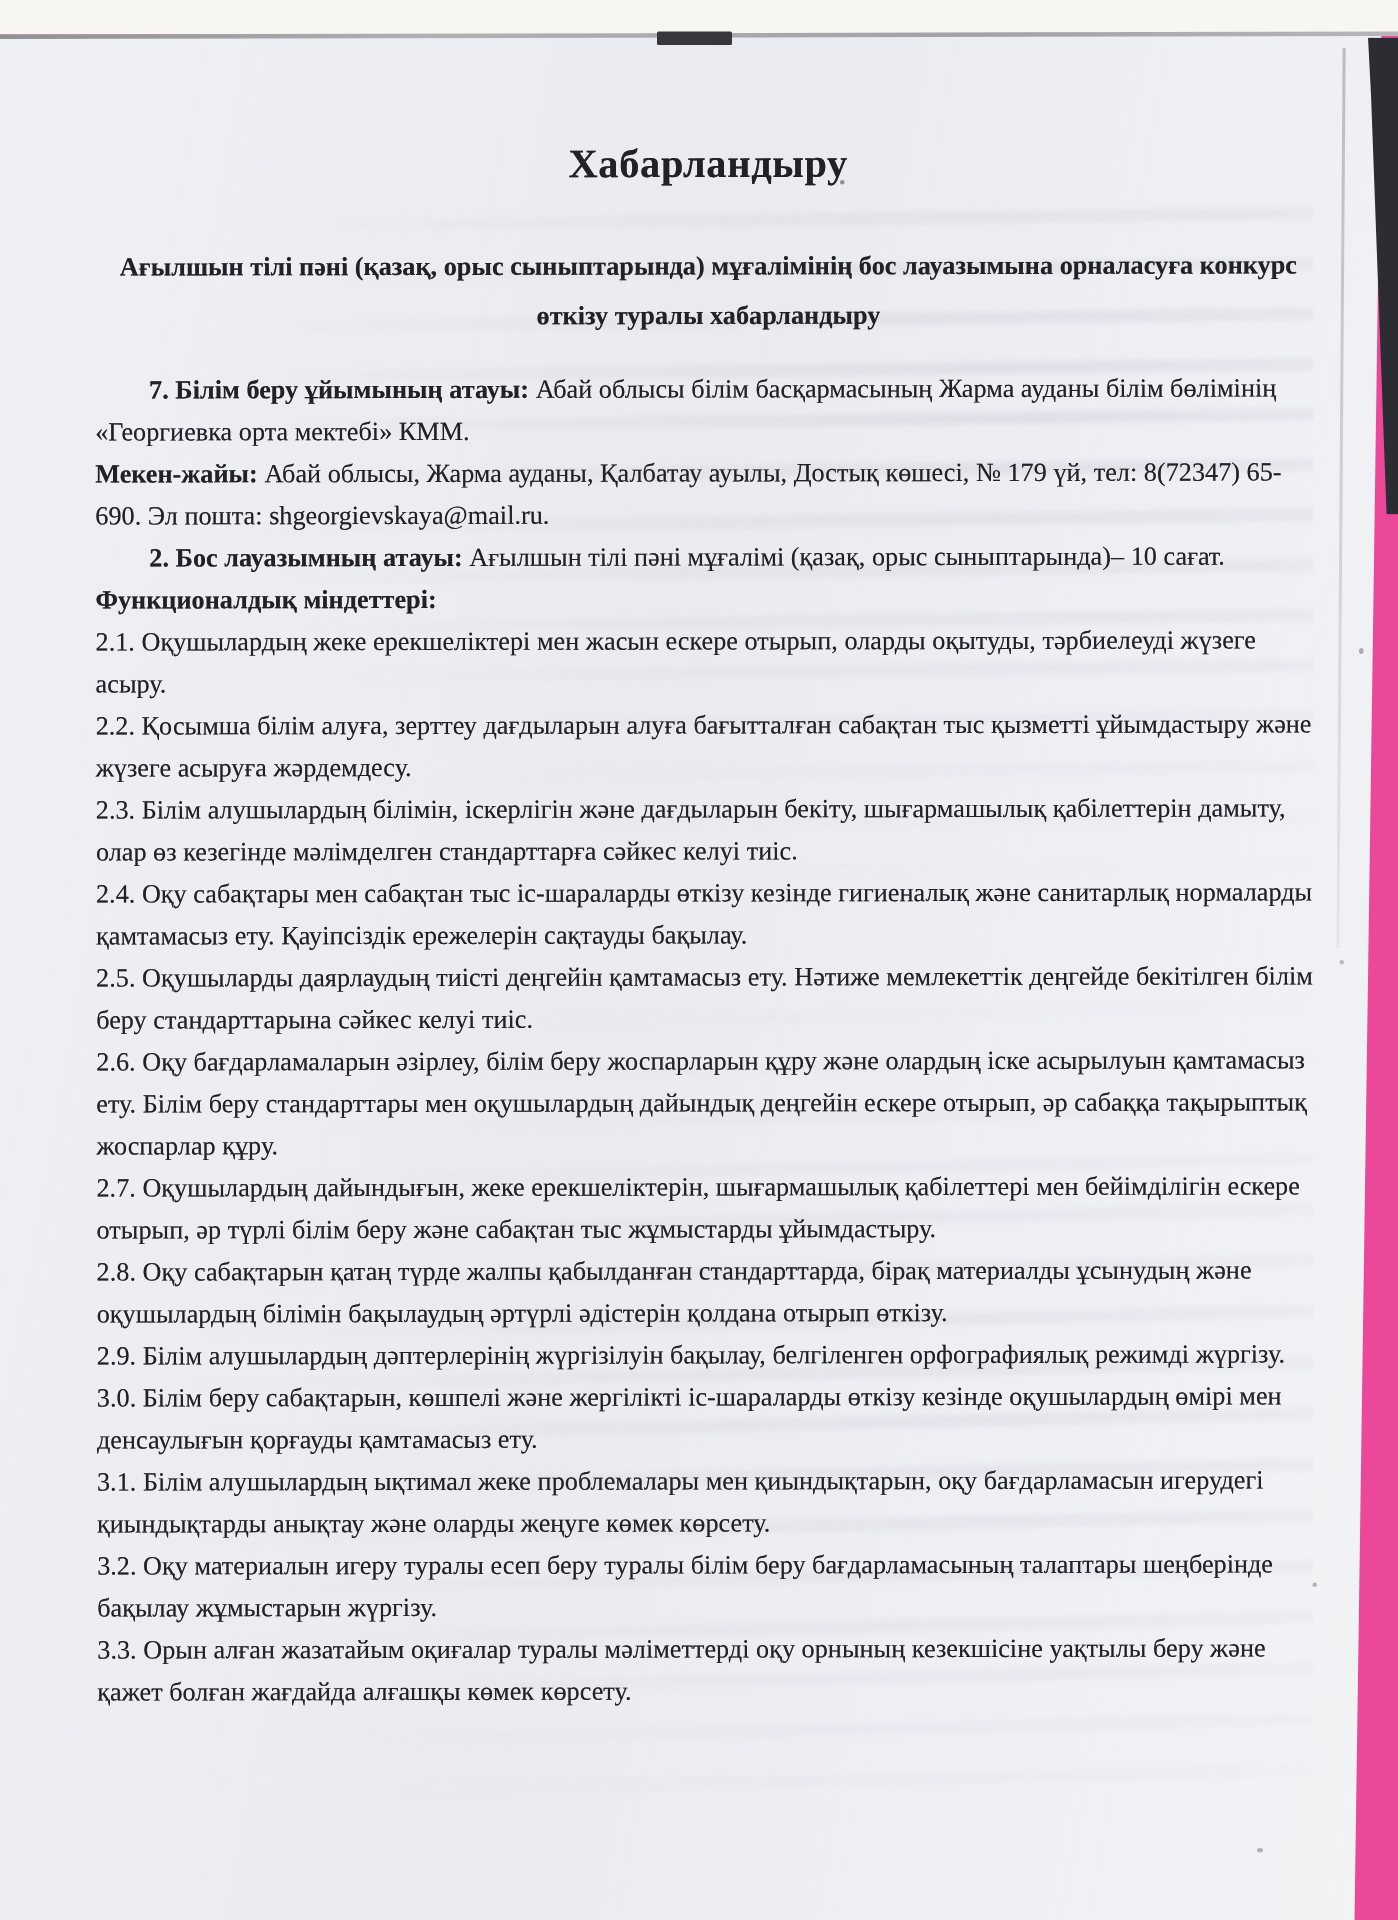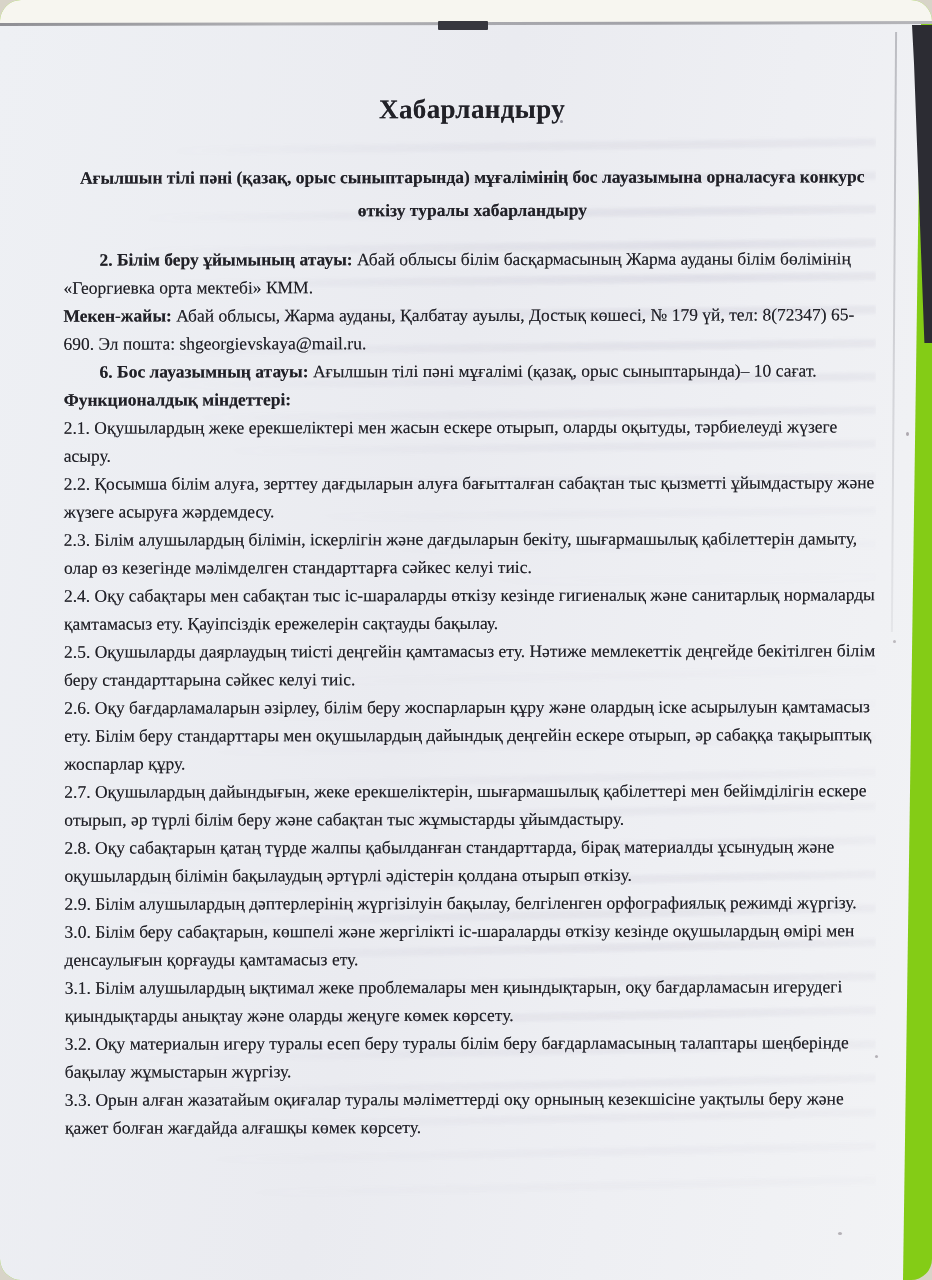--- a/index.html
+++ b/index.html
@@ -3,23 +3,22 @@
 <meta charset="utf-8">
 <style>
   html, body { margin: 0; padding: 0; }
   body { background: #d8d4c8; }
 
   .scan {
     position: relative;
     width: 932px;
     height: 1280px;
     overflow: hidden;
-    background: #84cc16; 
+    background: #ec4899; 
     font-family: "Liberation Serif", "DejaVu Serif", serif;
-    border-radius: 21px;
   }
 
   
   .paper {
     position: absolute;
     left: 0; top: 24px;
     width: 932px; height: 1256px;
     background: linear-gradient(100deg, #eef0f4 0%, #eaebf0 45%, #eeeff3 70%, #f2f3f5 100%);
     clip-path: polygon(0 0, 921px 0, 903px 100%, 0 100%);
   }
@@ -147,23 +146,23 @@
 
   <div class="paper"></div>
 
   <div class="ghost g1"></div>
   <div class="ghost g2"></div>
 
   <div class="content">
     <h1 class="title">Хабарландыру</h1>
     <p class="subtitle">Ағылшын тілі пәні (қазақ, орыс сыныптарында) мұғалімінің бос лауазымына орналасуға конкурс өткізу туралы хабарландыру</p>
     <div class="intro-block" id="intro">
-        <p class="intro indent"><span class="lead">2. Білім беру ұйымының атауы:</span><span> Абай облысы білім басқармасының Жарма ауданы білім бөлімінің «Георгиевка орта мектебі» КММ.</span></p>
+        <p class="intro indent"><span class="lead">7. Білім беру ұйымының атауы:</span><span> Абай облысы білім басқармасының Жарма ауданы білім бөлімінің «Георгиевка орта мектебі» КММ.</span></p>
         <p class="intro"><span class="lead">Мекен-жайы:</span><span> Абай облысы, Жарма ауданы, Қалбатау ауылы, Достық көшесі, № 179 үй, тел: 8(72347) 65-690. Эл пошта: shgeorgievskaya@mail.ru.</span></p>
-        <p class="intro indent"><span class="lead">6. Бос лауазымның атауы:</span><span> Ағылшын тілі пәні мұғалімі (қазақ, орыс сыныптарында)– 10 сағат.</span></p>
+        <p class="intro indent"><span class="lead">2. Бос лауазымның атауы:</span><span> Ағылшын тілі пәні мұғалімі (қазақ, орыс сыныптарында)– 10 сағат.</span></p>
       </div>
     <p class="heading">Функционалдық міндеттері:</p>
     <div id="duties">
         <p class="duty">2.1. Оқушылардың жеке ерекшеліктері мен жасын ескере отырып, оларды оқытуды, тәрбиелеуді жүзеге асыру.</p>
         <p class="duty">2.2. Қосымша білім алуға, зерттеу дағдыларын алуға бағытталған сабақтан тыс қызметті ұйымдастыру және жүзеге асыруға жәрдемдесу.</p>
         <p class="duty">2.3. Білім алушылардың білімін, іскерлігін және дағдыларын бекіту, шығармашылық қабілеттерін дамыту, олар өз кезегінде мәлімделген стандарттарға сәйкес келуі тиіс.</p>
         <p class="duty">2.4. Оқу сабақтары мен сабақтан тыс іс-шараларды өткізу кезінде гигиеналық және санитарлық нормаларды қамтамасыз ету. Қауіпсіздік ережелерін сақтауды бақылау.</p>
         <p class="duty">2.5. Оқушыларды даярлаудың тиісті деңгейін қамтамасыз ету. Нәтиже мемлекеттік деңгейде бекітілген білім беру стандарттарына сәйкес келуі тиіс.</p>
         <p class="duty">2.6. Оқу бағдарламаларын әзірлеу, білім беру жоспарларын құру және олардың іске асырылуын қамтамасыз ету. Білім беру стандарттары мен оқушылардың дайындық деңгейін ескере отырып, әр сабаққа тақырыптық жоспарлар құру.</p>
         <p class="duty">2.7. Оқушылардың дайындығын, жеке ерекшеліктерін, шығармашылық қабілеттері мен бейімділігін ескере отырып, әр түрлі білім беру және сабақтан тыс жұмыстарды ұйымдастыру.</p>

